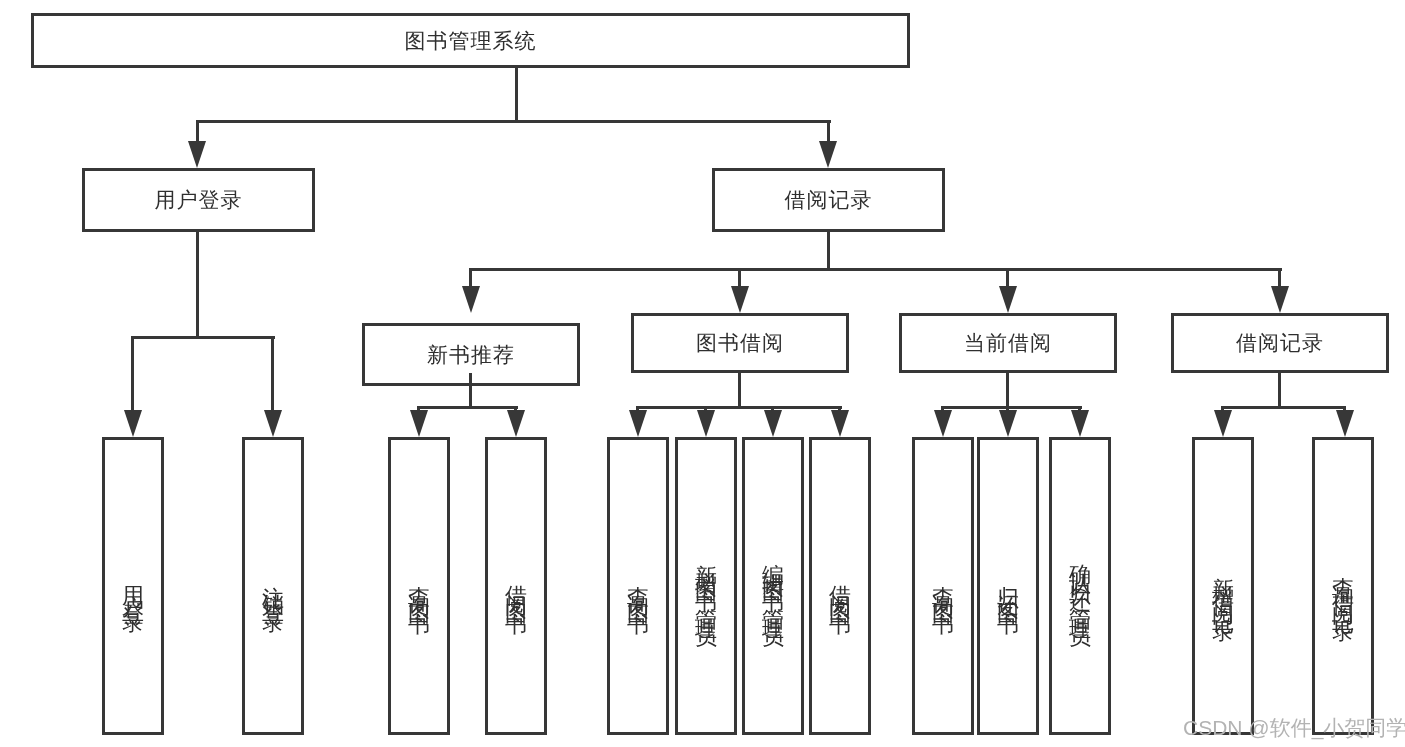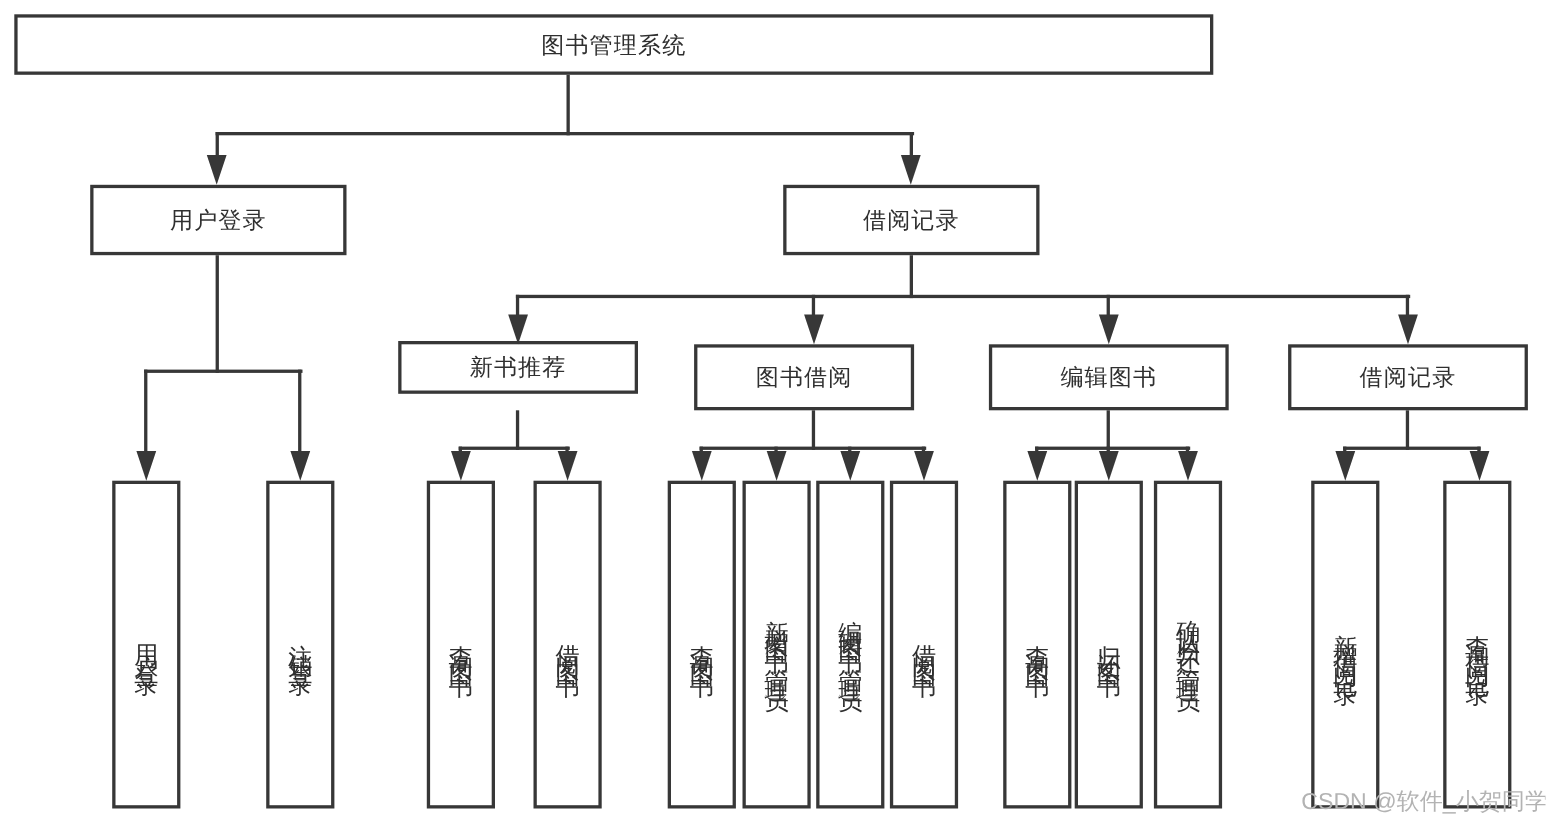--- a/index.html
+++ b/index.html
@@ -30,39 +30,39 @@
     border-top:27px solid #373737;
   }
   .watermark{
     position:absolute;left:1183px;top:714px;z-index:5;
     font-size:21px;color:#b3b3b3;white-space:nowrap;
   }
 </style>
 </head>
 <body>
 
-<div class="box hbox" style="left:13px;top:13px;width:1090px;height:55px;">
+<div class="box hbox" style="left:31px;top:13px;width:879px;height:55px;">
   <span>图书管理系统</span>
 </div>
 
 <div class="box hbox" style="left:82px;top:168px;width:233px;height:64px;">
   <span>用户登录</span>
 </div>
 <div class="box hbox" style="left:712px;top:168px;width:233px;height:64px;">
   <span>借阅记录</span>
 </div>
 
-<div class="box hbox" style="left:362px;top:310px;width:218px;height:48px;text-align:right;">
+<div class="box hbox" style="left:362px;top:323px;width:218px;height:63px;text-align:right;">
   <span>新书推荐</span>
 </div>
-<div class="box hbox" style="left:631px;top:313px;width:200px;height:60px;">
+<div class="box hbox" style="left:631px;top:313px;width:218px;height:60px;">
   <span>图书借阅</span>
 </div>
 <div class="box hbox" style="left:899px;top:313px;width:218px;height:60px;">
-  <span>编辑图书</span>
+  <span>当前借阅</span>
 </div>
 <div class="box hbox" style="left:1171px;top:313px;width:218px;height:60px;">
   <span>借阅记录</span>
 </div>
 
 <div class="box leaf" style="left:102px;">
   <span class="vtext">用户登录</span>
 </div>
 <div class="box leaf" style="left:242px;">
   <span class="vtext">注销登录</span>

